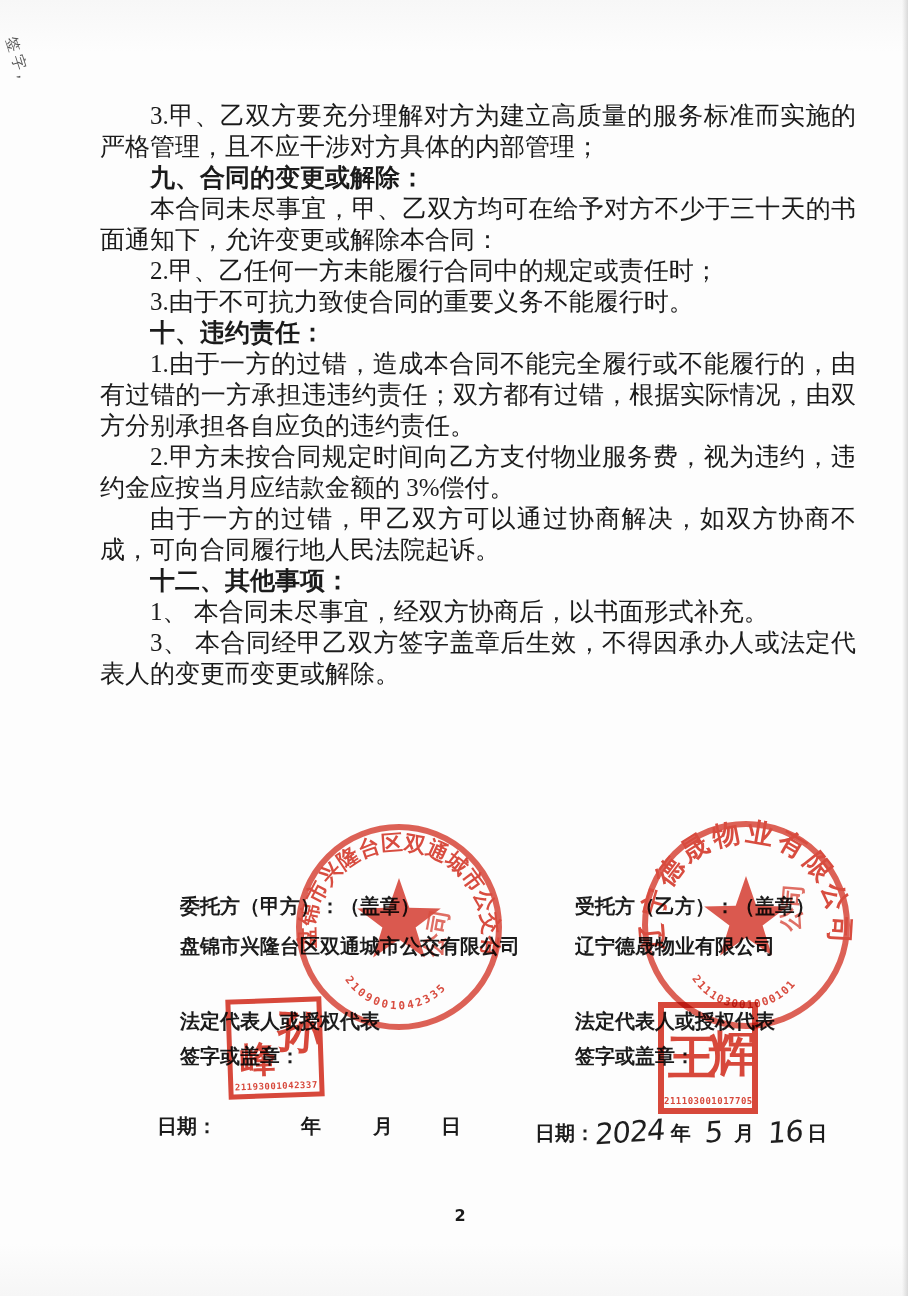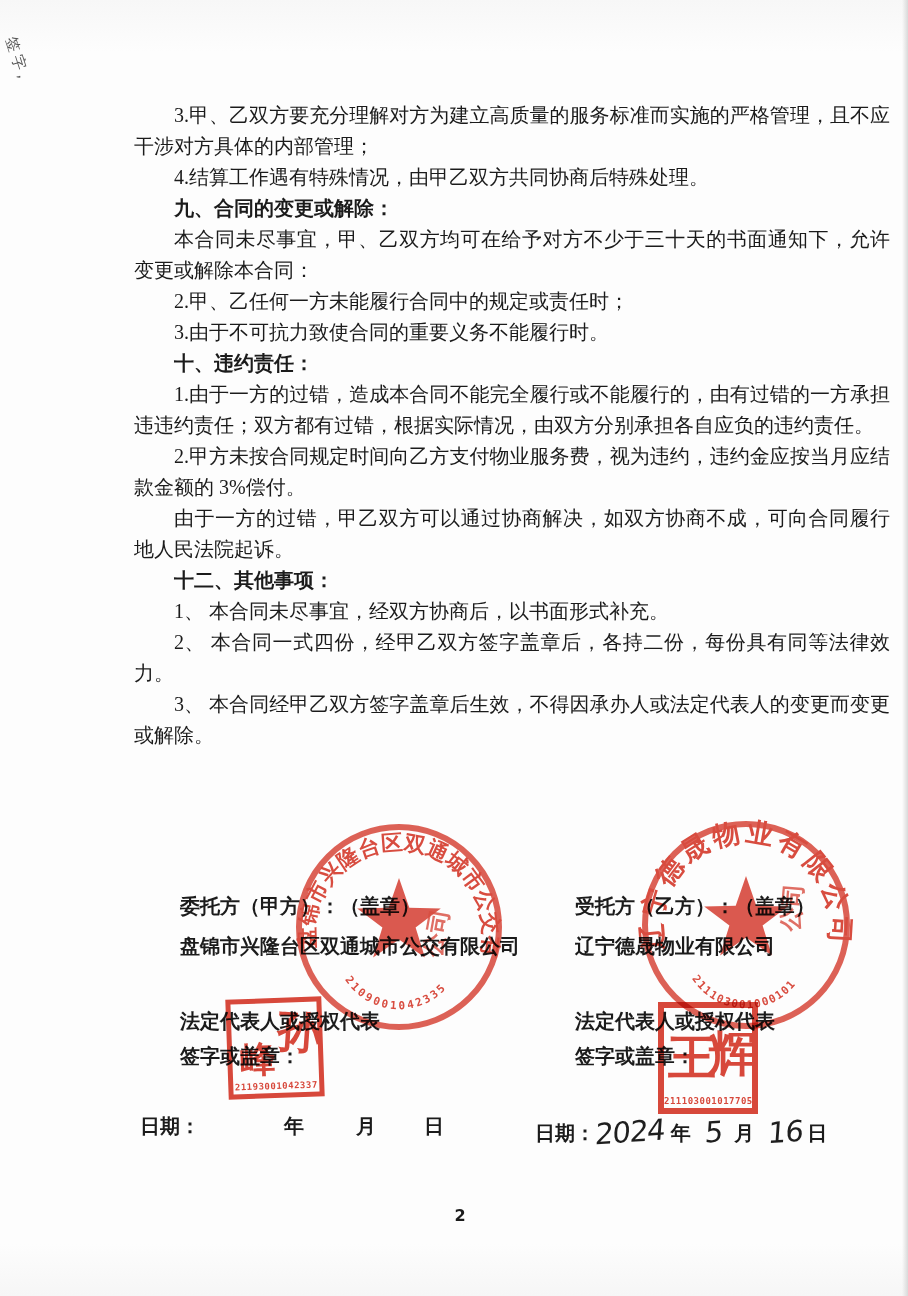--- a/index.html
+++ b/index.html
@@ -16,21 +16,21 @@
   }
   .artifact{
     position:absolute;left:-6px;top:50px;
     transform:rotate(72deg);
     font-size:15px;color:#2a2a2a;letter-spacing:4px;
     font-family:"DejaVu Sans",sans-serif;
     opacity:.8;
   }
   .content{
     position:absolute;left:100px;top:100px;width:756px;
-    font-size:20px;line-height:31px;text-align:justify;margin-left:34px;
+    font-size:25px;line-height:31px;text-align:justify;
   }
   .content p{margin:0;text-indent:2em;}
   .content p.hdr{font-weight:700;}
   
   .sig{position:absolute;font-size:20px;font-weight:700;white-space:nowrap;margin-left:40px;}
   .dateline{position:absolute;font-size:20px;font-weight:700;white-space:nowrap;}
   .dateline .sp{display:inline-block;}
   .hand{
     font-family:"DejaVu Sans",sans-serif;
     font-weight:400;font-size:29px;
@@ -55,40 +55,38 @@
 </style>
 </head>
 <body>
 
 <div class="page">
 
   <div class="artifact">签字,</div>
 
   <div class="content">
     <p>3.甲、乙双方要充分理解对方为建立高质量的服务标准而实施的严格管理，且不应干涉对方具体的内部管理；</p>
-    <p>4.结算工作遇有特殊情况，由甲乙双方共同协商后特殊处理。</p>
     <p class="hdr">九、合同的变更或解除：</p>
     <p>本合同未尽事宜，甲、乙双方均可在给予对方不少于三十天的书面通知下，允许变更或解除本合同：</p>
     <p>2.甲、乙任何一方未能履行合同中的规定或责任时；</p>
     <p>3.由于不可抗力致使合同的重要义务不能履行时。</p>
     <p class="hdr">十、违约责任：</p>
     <p>1.由于一方的过错，造成本合同不能完全履行或不能履行的，由有过错的一方承担违违约责任；双方都有过错，根据实际情况，由双方分别承担各自应负的违约责任。</p>
     <p>2.甲方未按合同规定时间向乙方支付物业服务费，视为违约，违约金应按当月应结款金额的 3%偿付。</p>
     <p>由于一方的过错，甲乙双方可以通过协商解决，如双方协商不成，可向合同履行地人民法院起诉。</p>
     <p class="hdr">十二、其他事项：</p>
     <p>1、 本合同未尽事宜，经双方协商后，以书面形式补充。</p>
-    <p>2、 本合同一式四份，经甲乙双方签字盖章后，各持二份，每份具有同等法律效力。</p>
     <p>3、 本合同经甲乙双方签字盖章后生效，不得因承办人或法定代表人的变更而变更或解除。</p>
   </div>
 
   <div class="sig" style="left:140px;top:893px;">委托方（甲方）：（盖章）</div>
   <div class="sig" style="left:140px;top:933px;">盘锦市兴隆台区双通城市公交有限公司</div>
   <div class="sig" style="left:140px;top:1008px;">法定代表人或授权代表</div>
   <div class="sig" style="left:140px;top:1043px;">签字或盖章：</div>
-  <div class="dateline" style="left:140px;top:1113px;">
+  <div class="dateline" style="left:157px;top:1113px;">
     <span>日期：</span><span class="sp" style="width:84px;"></span><span>年</span><span class="sp" style="width:52px;"></span><span>月</span><span class="sp" style="width:48px;"></span><span>日</span>
   </div>
 
   <div class="sig" style="left:535px;top:893px;">受托方（乙方）：（盖章）</div>
   <div class="sig" style="left:535px;top:933px;">辽宁德晟物业有限公司</div>
   <div class="sig" style="left:535px;top:1008px;">法定代表人或授权代表</div>
   <div class="sig" style="left:535px;top:1043px;">签字或盖章：</div>
   <div class="dateline" style="left:535px;top:1113px;">
     <span>日期：</span><span class="hand">2024</span><span class="sp" style="width:6px;"></span><span>年</span><span class="sp" style="width:14px;"></span><span class="hand">5</span><span class="sp" style="width:12px;"></span><span>月</span><span class="sp" style="width:14px;"></span><span class="hand">16</span><span class="sp" style="width:4px;"></span><span>日</span>
   </div>

